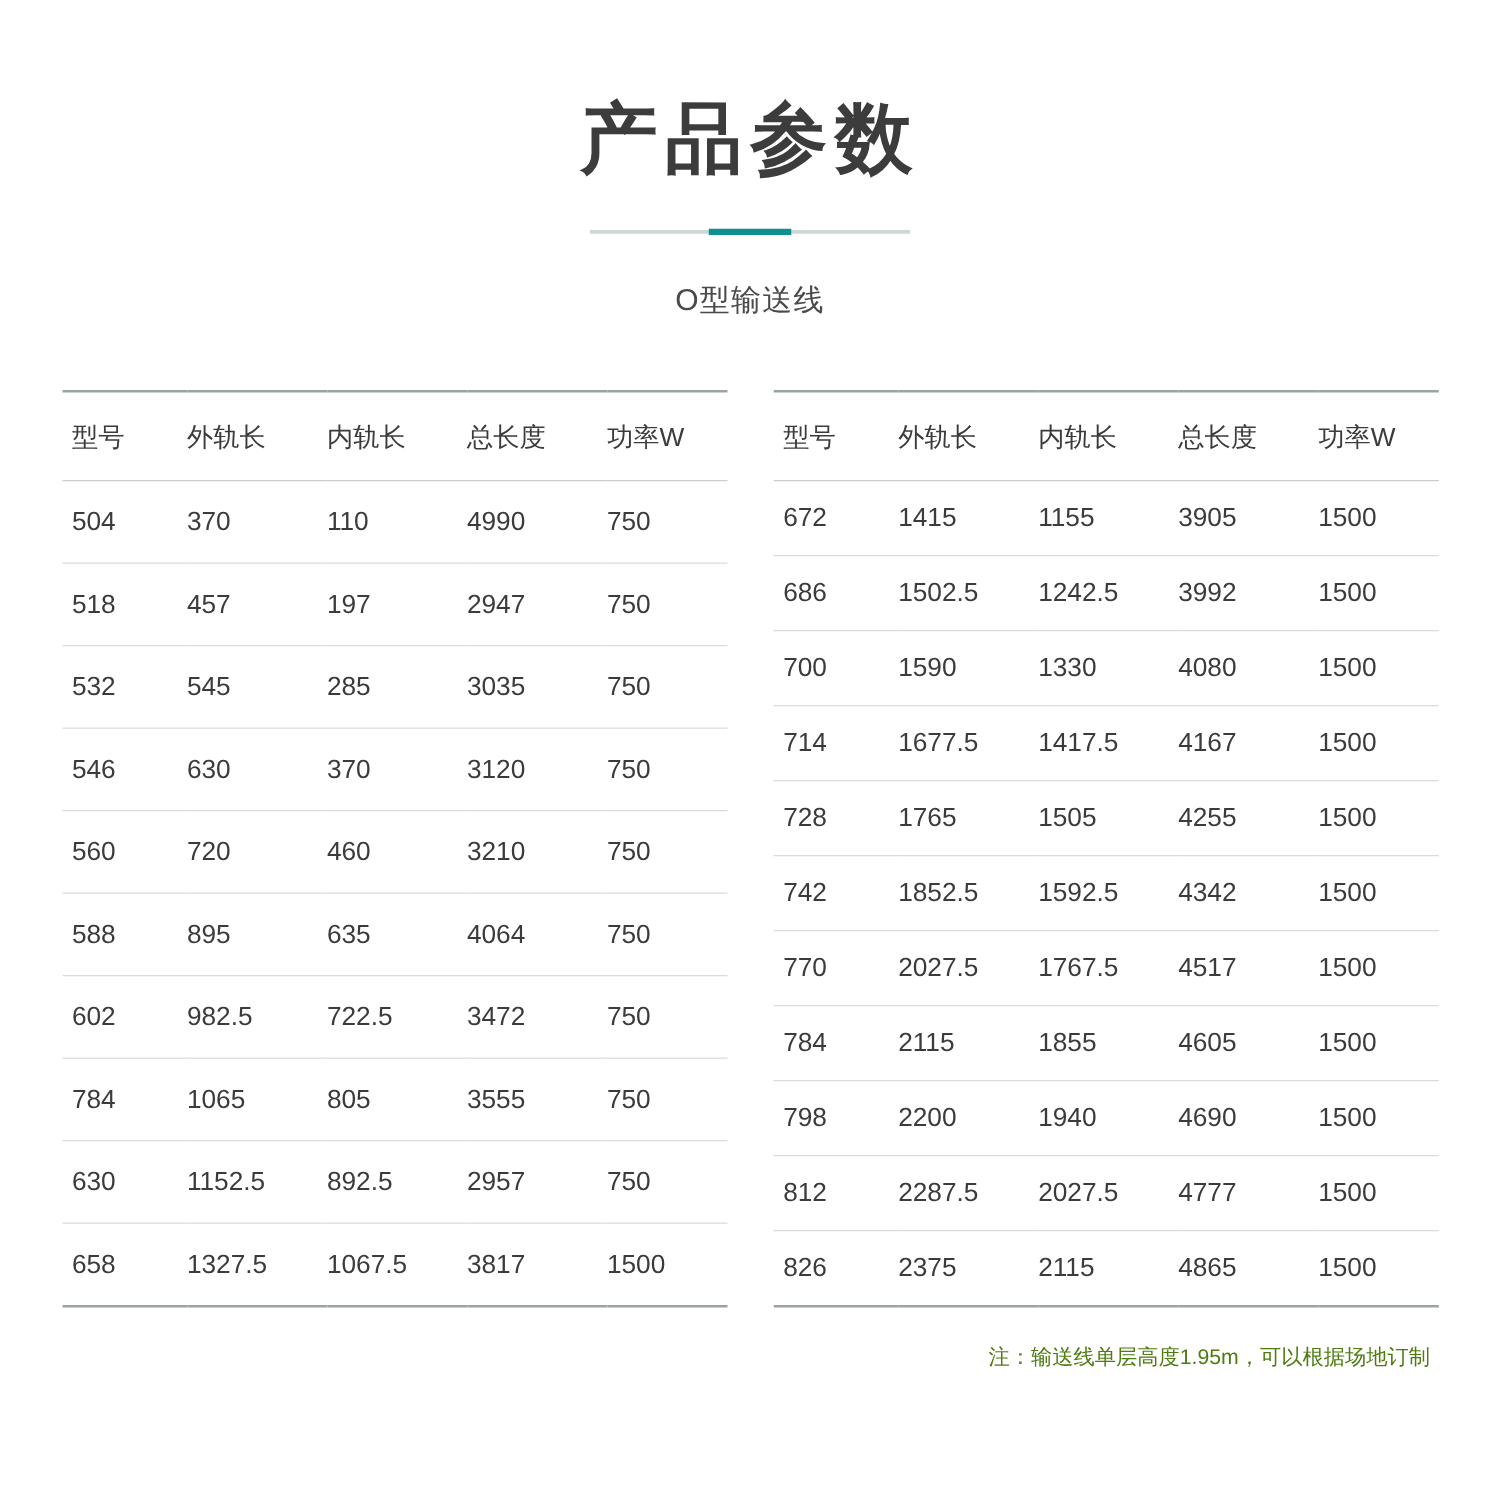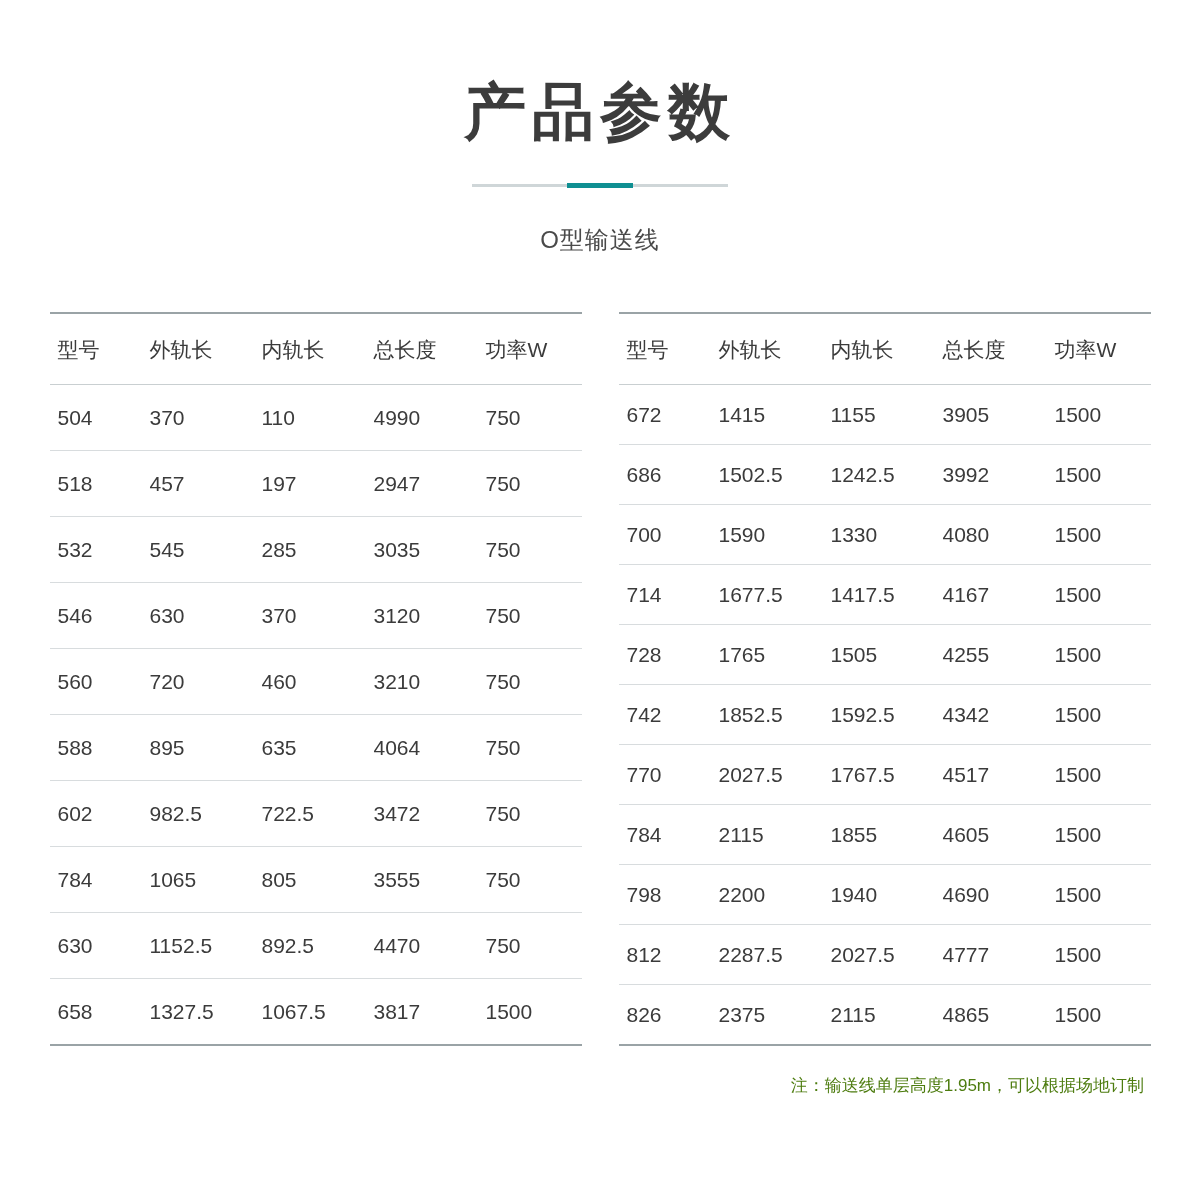--- a/index.html
+++ b/index.html
@@ -184,21 +184,21 @@
           <td class="c0">784</td>
           <td class="c1">1065</td>
           <td class="c2">805</td>
           <td class="c3">3555</td>
           <td class="c4">750</td>
         </tr>
         <tr>
           <td class="c0">630</td>
           <td class="c1">1152.5</td>
           <td class="c2">892.5</td>
-          <td class="c3">4470</td>
+          <td class="c3">2957</td>
           <td class="c4">750</td>
         </tr>
         <tr>
           <td class="c0">658</td>
           <td class="c1">1327.5</td>
           <td class="c2">1067.5</td>
           <td class="c3">3817</td>
           <td class="c4">1500</td>
         </tr>
       </tbody>

